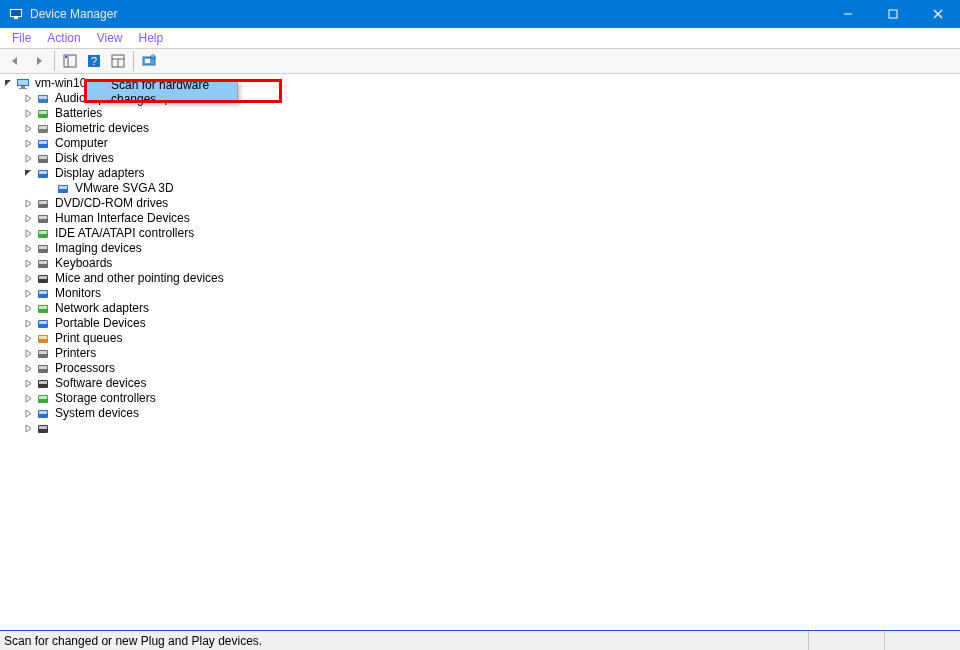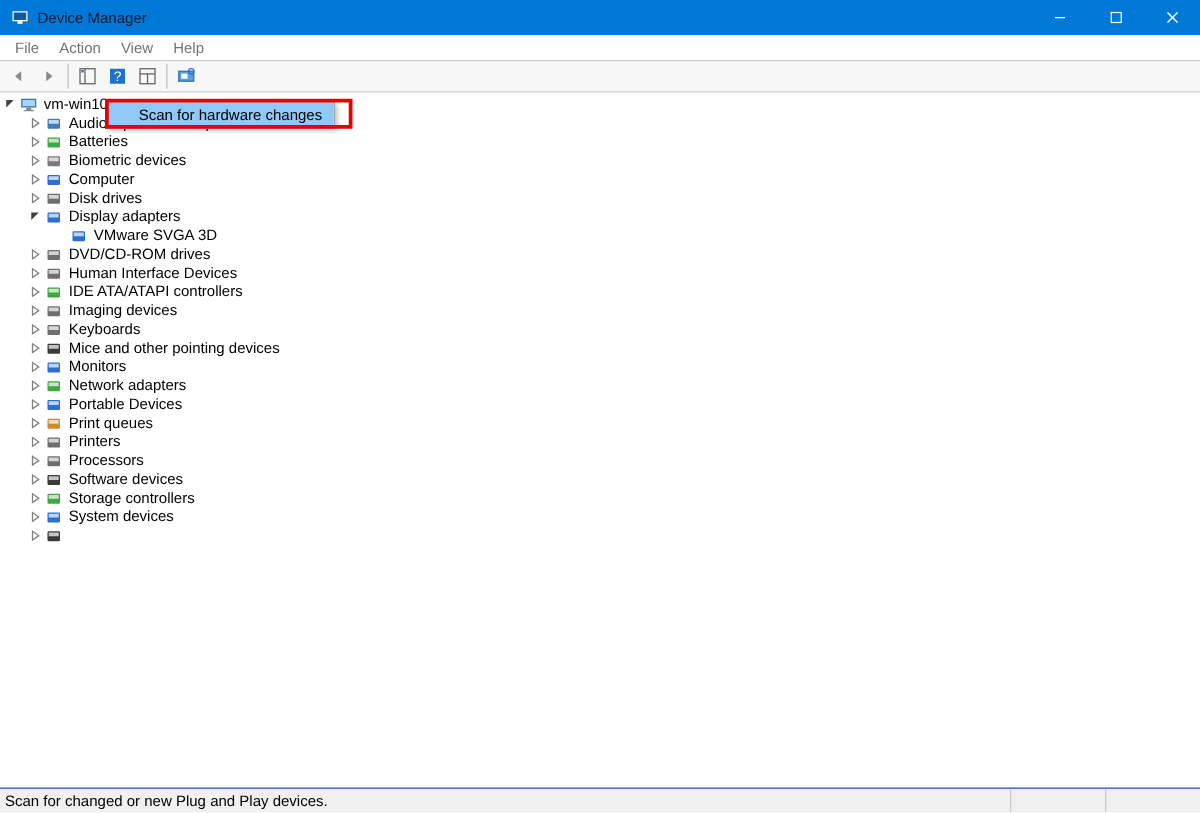--- a/index.html
+++ b/index.html
@@ -1,42 +1,42 @@
 <!DOCTYPE html>
 <html><head>
 <meta charset="utf-8">
 <style>
 * { box-sizing: border-box; margin: 0; padding: 0; }
 body { font-family: "Segoe UI", Tahoma, sans-serif; font-size: 12px; background: #fff; width: 960px; height: 650px; overflow: hidden; position: relative; }
 
-.titlebar { background: #0078d7; color: #0f172a; height: 28px; display: flex; align-items: center; padding-left: 8px; justify-content: flex-end; }
+.titlebar { background: #0078d7; color: #e5e5e5; height: 28px; display: flex; align-items: center; padding-left: 8px; justify-content: flex-end; }
 .titlebar .app-icon { width: 16px; height: 16px; margin-right: 6px; display: inline-flex; align-items: center; justify-content: center; }
 .titlebar .title { font-size: 12px; flex: 1; }
 .titlebar .win-controls { display: flex; }
 .titlebar .win-controls div { width: 45px; height: 28px; display: flex; align-items: center; justify-content: center; color: #fff; font-size: 10px; }
 
 .menubar { height: 20px; display: flex; align-items: center; padding: 0 4px; border-bottom: 0; background: #fff; }
-.menubar span { padding: 2px 8px; font-size: 12px; color: #737373; }
+.menubar span { padding: 2px 8px; font-size: 12px; color: #8b5cf6; }
 
 .toolbar { height: 26px; display: flex; align-items: center; padding: 2px 4px; border-top: 1px solid #d0d0d0; border-bottom: 1px solid #d0d0d0; gap: 2px; background: #f7f7f7; }
 .toolbar .tbtn { width: 22px; height: 22px; display: flex; align-items: center; justify-content: center; border: 1px solid transparent; }
 .toolbar .sep { width: 1px; height: 20px; background: #c0c0c0; margin: 0 2px; }
 
 .tree-container { height: 556px; overflow: auto; padding-top: 2px; border-top: 0; }
 .tree { list-style: none; line-height: 15px; }
 .tree li { white-space: nowrap; }
 .tree .row { display: flex; align-items: center; height: 15px; }
 .tree .indent0 { padding-left: 2px; }
 .tree .indent1 { padding-left: 22px; }
 .tree .indent2 { padding-left: 42px; }
 .tree .arrow { width: 12px; height: 12px; display: inline-flex; align-items: center; justify-content: center; color: #666; font-size: 9px; margin-right: 1px; }
 .tree .node-icon { width: 16px; height: 16px; margin-right: 4px; display: inline-flex; align-items: center; justify-content: center; font-size: 11px; }
 .tree .label { font-size: 12px; color: #000; }
 
-.context-menu { position: absolute; left: 84px; top: 81px; width: 184px; background: #fff; border: 1px solid #a0a0a0; box-shadow: 2px 2px 4px rgba(0,0,0,0.25); z-index: 50; }
+.context-menu { position: absolute; left: 84px; top: 81px; width: 154px; background: #fff; border: 1px solid #a0a0a0; box-shadow: 2px 2px 4px rgba(0,0,0,0.25); z-index: 50; }
 .context-menu .menu-item { height: 20px; display: flex; align-items: center; padding-left: 26px; font-size: 12px; background: #90c8f6; }
 .highlight-box { position: absolute; left: 84px; top: 79px; width: 198px; height: 24px; border: 3px solid #e60000; pointer-events: none; z-index: 60; }
 
 .statusbar { position: absolute; bottom: 0; left: 0; right: 0; height: 20px; border-top: 1px solid #1d4ed8; background: #f0f0f0; display: flex; align-items: center; padding-left: 4px; font-size: 12px; color: #000; }
 .statusbar .cell { border-left: 1px solid #c8c8c8; height: 100%; width: 76px; }
 .statusbar .stretch { flex: 1; }
 </style>
 </head>
 <body>
 

